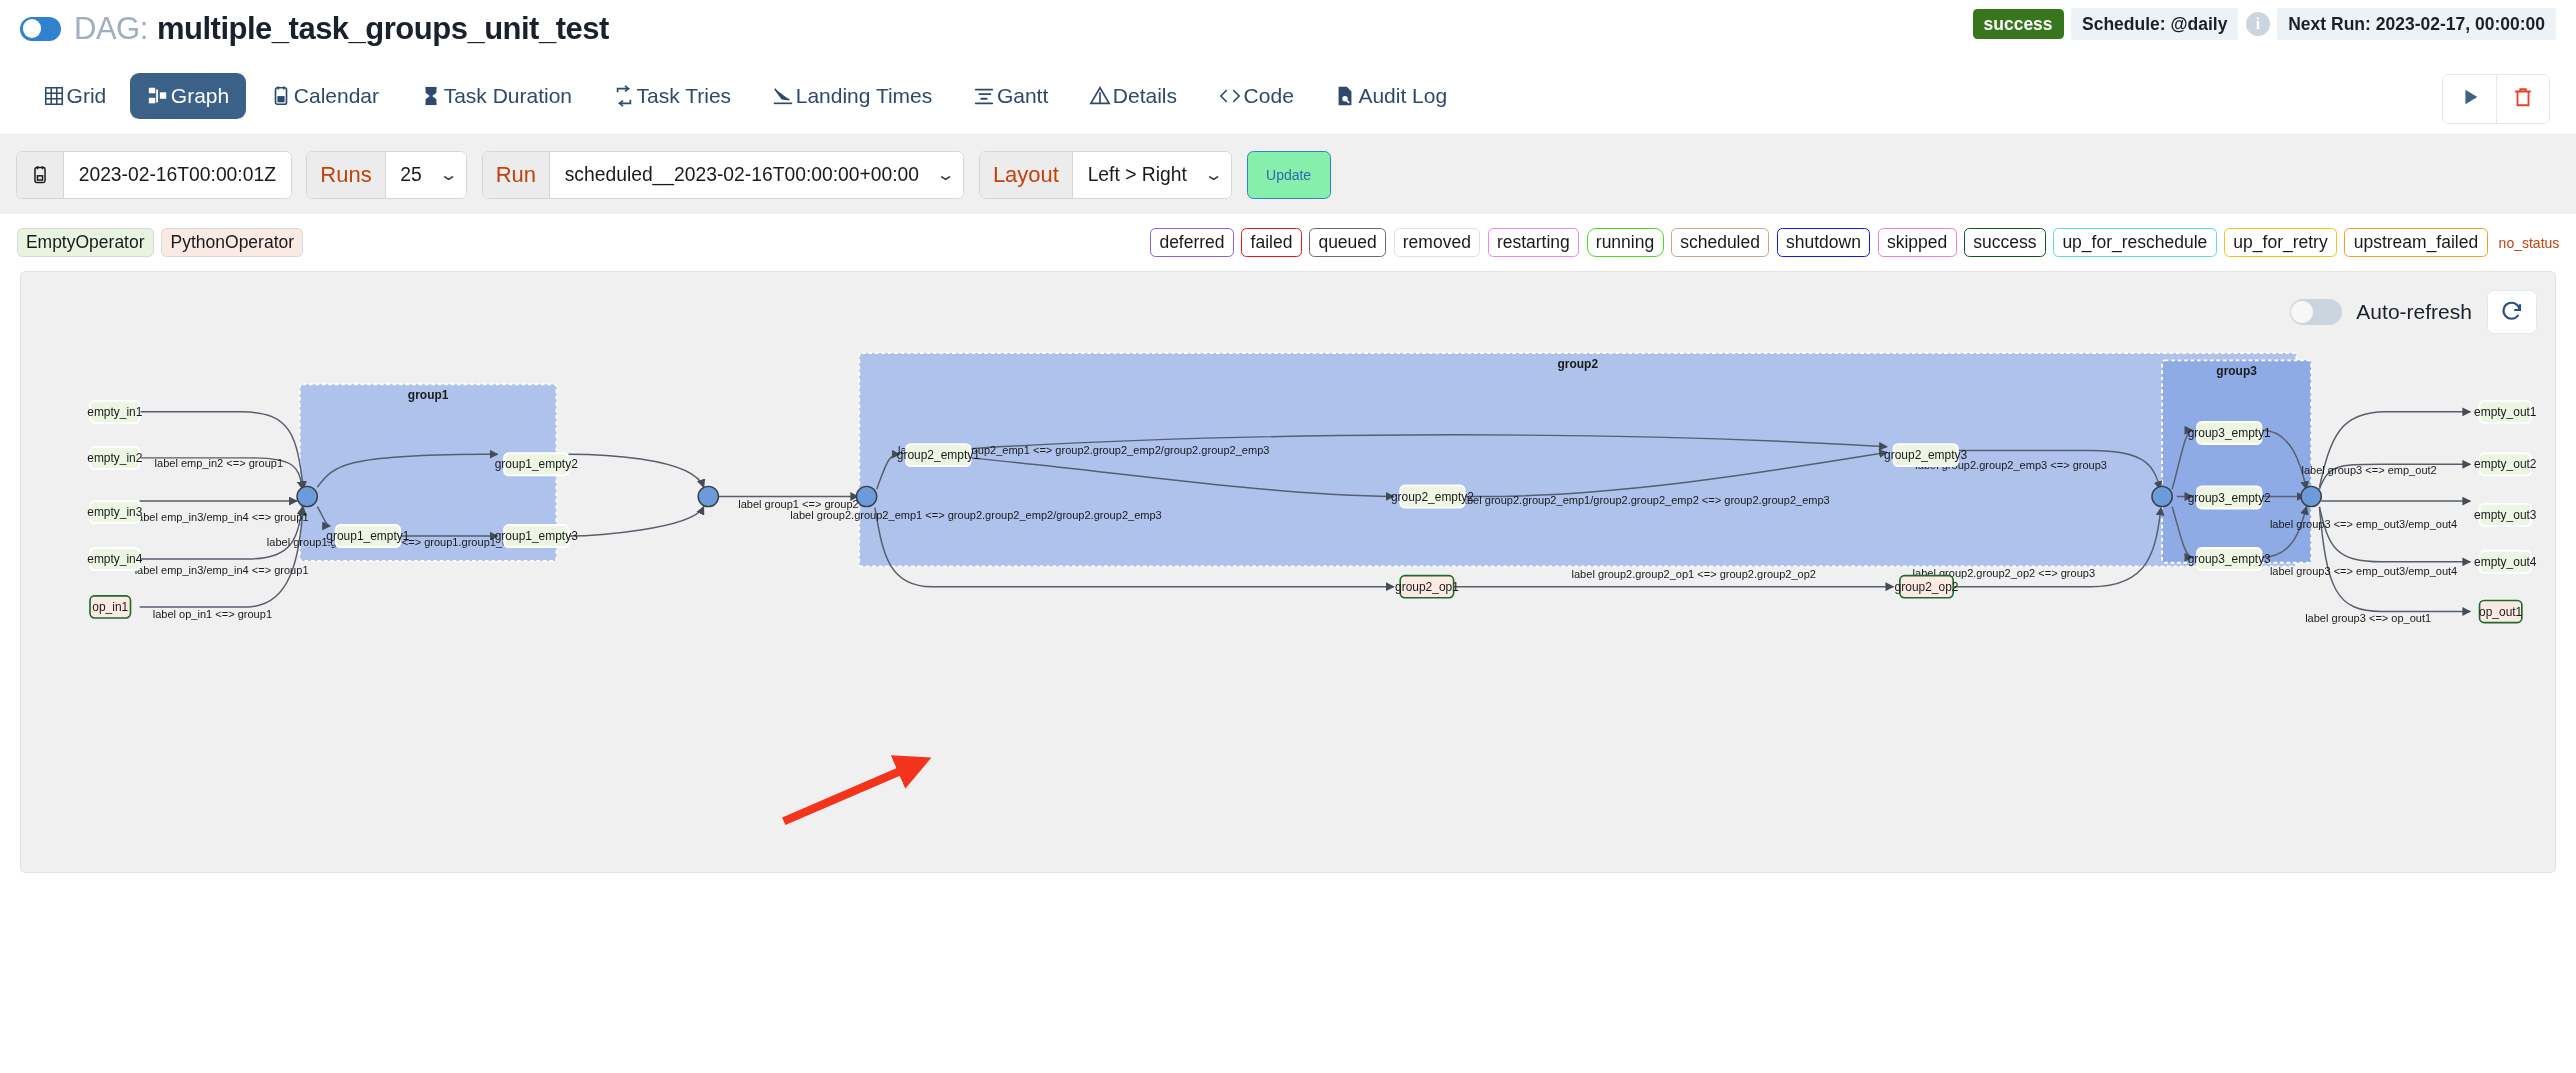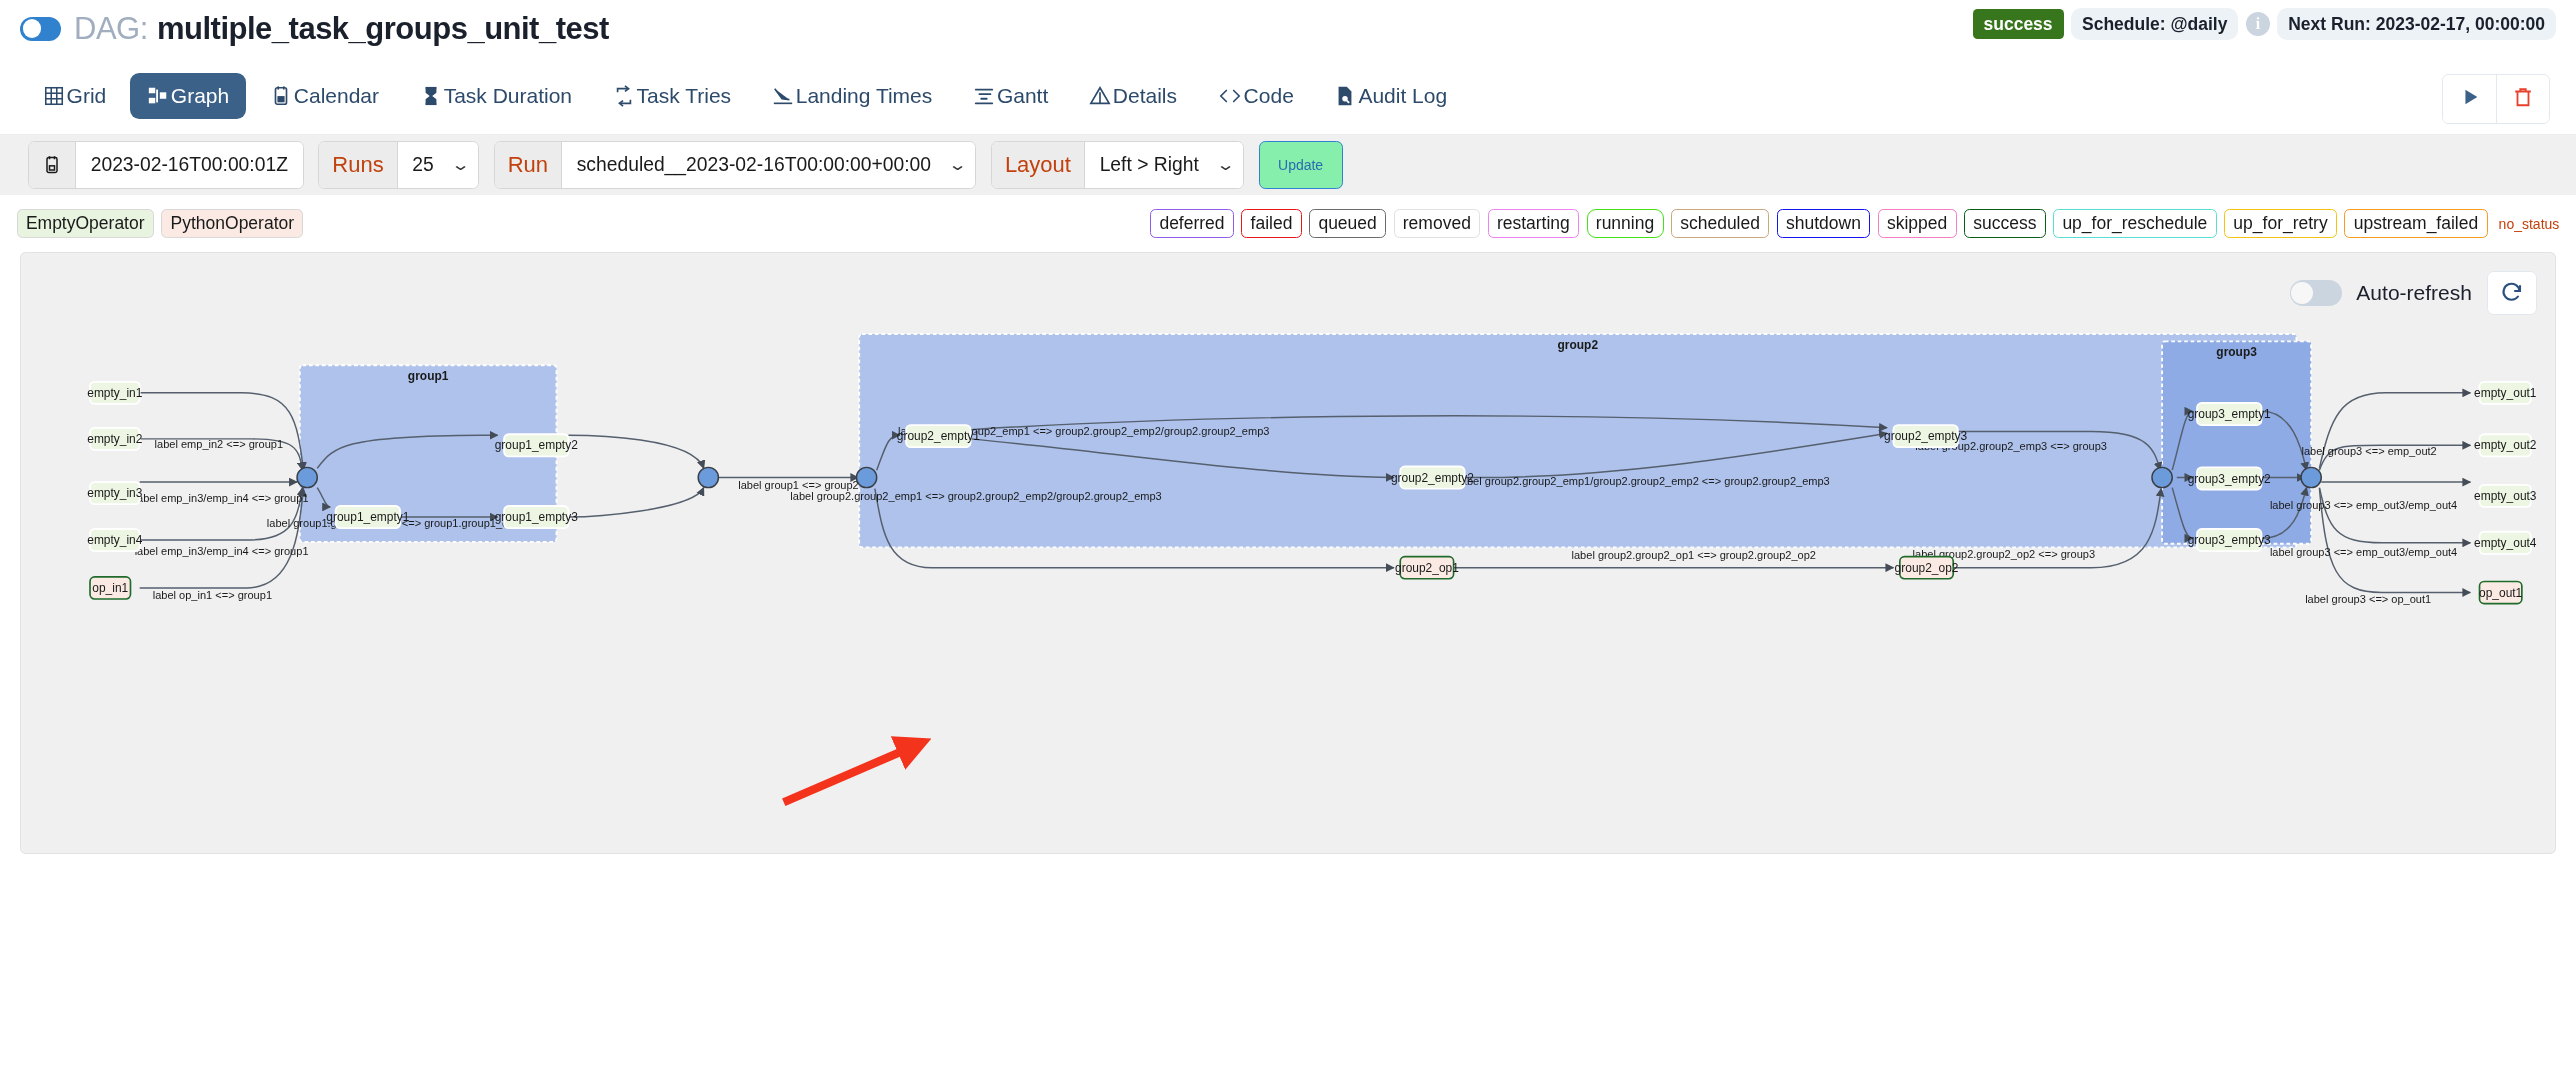--- a/index.html
+++ b/index.html
@@ -63,21 +63,21 @@
     padding: 4.6px 11px;
     border-radius: 4.6px;
     line-height: 1.2;
   }
   .pill {
     background: #edf2f7;
     color: #1a202c;
     font-size: 17.5px;
     font-weight: 700;
     padding: 5.5px 11px;
-    border-radius: 10px;
+    border-radius: 2px;
     line-height: 1.2;
   }
   .info-circle {
     width: 24px; height: 24px;
     border-radius: 50%;
     background: #cbd5e0;
     color: #ffffff;
     font-size: 15.7px;
     font-weight: 700;
     display: flex;
@@ -124,24 +124,24 @@
     width: 53px; height: 48px;
     display: flex; align-items: center; justify-content: center;
     cursor: pointer;
     background: #fff;
   }
   .nav-action-btn + .nav-action-btn { border-left: 0.9px solid #e2e8f0; }
 
   
   .filterbar {
     background: #f0f0f0;
-    height: 61px;
-    display: flex;
-    align-items: center;
-    padding: 0 28px;
+    height: 80px;
+    display: flex;
+    align-items: center;
+    padding: 0 16px;
     position: relative;
     border-top: 0.9px solid #ececec;
   }
   .ctl-group {
     display: flex;
     align-items: stretch;
     border: 0.9px solid #d6d6d6;
     border-radius: 6.4px;
     overflow: hidden;
     background: #fff;

